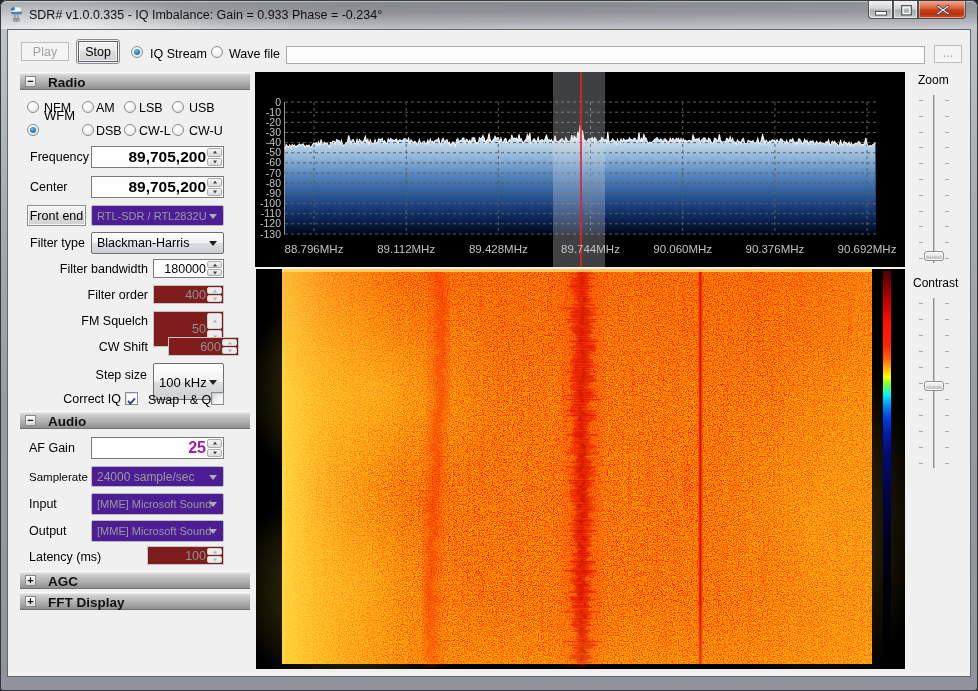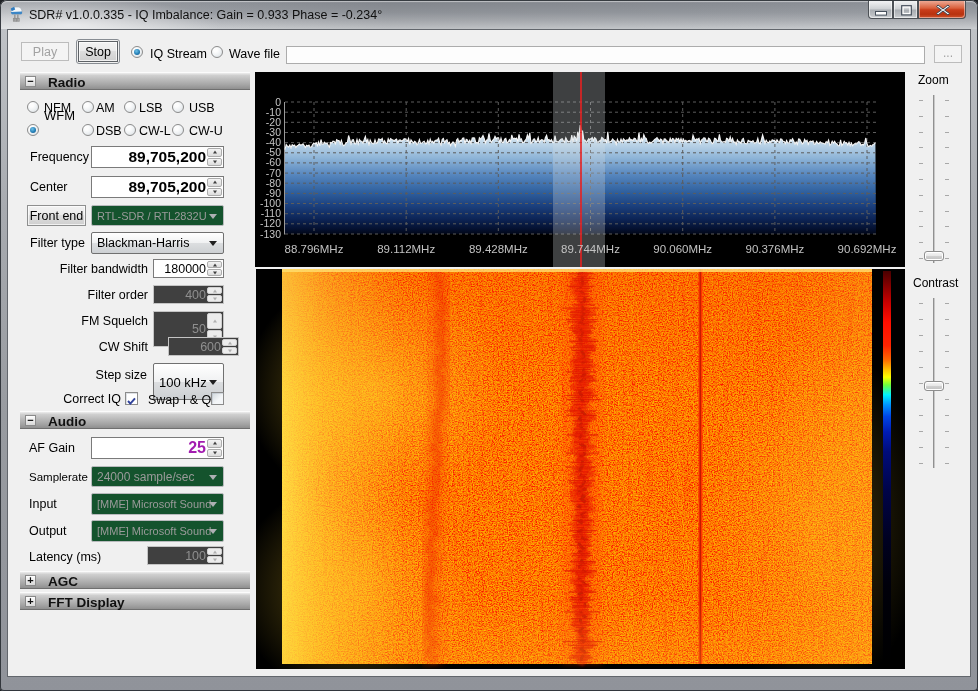--- a/index.html
+++ b/index.html
@@ -42,37 +42,37 @@
 
 .rad{position:absolute;width:12px;height:12px;border-radius:50%;border:1px solid #8b8b8b;
  background:radial-gradient(circle at 35% 30%,#fdfdfd 20%,#eef1f3 55%,#d5dade 100%);}
 .rad.sel::after{content:"";position:absolute;left:2px;top:2px;width:6px;height:6px;border-radius:50%;
  background:radial-gradient(circle at 40% 35%,#62b6e0 10%,#1f7ab2 60%,#134f7e 100%);}
 .chk{position:absolute;width:13px;height:13px;border:1px solid #8b8b8b;background:#fff;
  box-shadow:inset 1px 1px 0 rgba(160,170,180,.35);}
 
 .numbox{position:absolute;background:#fff;border:1px solid #7a7a7a;}
 .numbox .val{position:absolute;right:17px;top:0;bottom:0;display:flex;align-items:center;justify-content:flex-end;}
-.numbox.disab{background:#404040;border-color:#c4c4c4;}
+.numbox.disab{background:#7f1d1d;border-color:#c4c4c4;}
 .spin{position:absolute;right:1px;top:1px;bottom:1px;width:15px;display:flex;flex-direction:column;}
 .spin span{flex:1;margin:0 0 0 0;border:1px solid #acacac;border-radius:2px;
  background:linear-gradient(180deg,#f4f4f4,#dcdcdc);position:relative;}
 .spin span+span{margin-top:1px;}
 .spin i{position:absolute;left:50%;top:50%;transform:translate(-50%,-50%);width:0;height:0;border-style:solid;}
 .spin .up i{border-width:0 2.5px 3.5px 2.5px;border-color:transparent transparent #404040 transparent;}
 .spin .dn i{border-width:3.5px 2.5px 0 2.5px;border-color:#404040 transparent transparent transparent;}
 .spin.disab span{background:#ececec;border-color:#d0d0d0;}
 .spin.disab .up i{border-bottom-color:#b0b0b0;}
 .spin.disab .dn i{border-top-color:#b0b0b0;}
 .combo{position:absolute;border:1px solid #707070;border-radius:2px;
  background:linear-gradient(180deg,#ffffff 0%,#f0f1f2 50%,#dcdee0 51%,#cdd0d3 100%);}
 .combo .ctext{position:absolute;left:5px;top:50%;transform:translateY(-50%);font-size:13px;color:#000;white-space:nowrap;}
 .combo .arr{position:absolute;right:6px;top:50%;margin-top:-2px;width:0;height:0;
  border:4px solid transparent;border-top:5px solid #202020;}
-.combo.disab{border-color:#b8babd;background:#14532d;}
+.combo.disab{border-color:#b8babd;background:#4c1d95;}
 .combo.disab .ctext{color:#9a9a9a;}
 .combo.disab .arr{border-top-color:#aeb0b3;}
 
 .vslide{position:absolute;width:34px;}
 .vslide .track{position:absolute;left:16px;top:0;bottom:0;width:2px;background:#a6a6a6;
  border-left:1px solid #909090;border-right:1px solid #c8c8c8;}
 .vslide .tick{position:absolute;width:4px;height:1px;background:#a8a8a8;}
 .vslide .thumb{position:absolute;left:7px;width:20px;height:10px;border:1px solid #8e8e8e;border-radius:3px;
  background:linear-gradient(180deg,#f6f6f6 0%,#e8e8e8 45%,#d2d2d2 50%,#c0c0c0 100%);box-shadow:inset 0 0 0 1px #fff;}
 </style></head><body>

